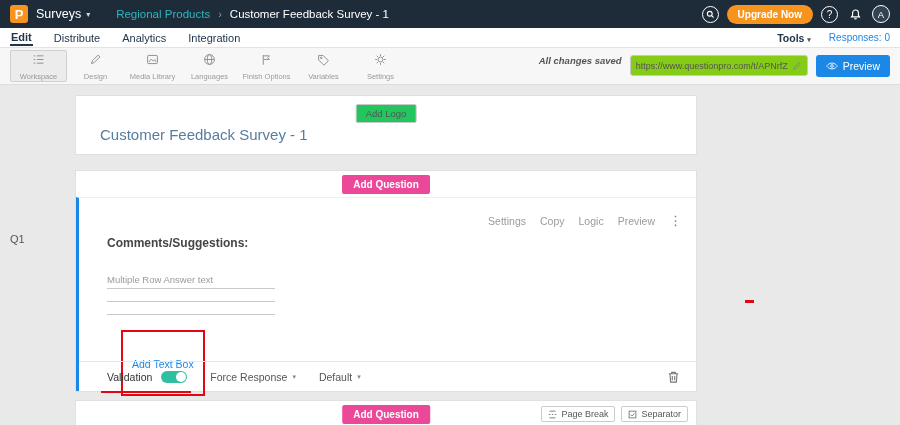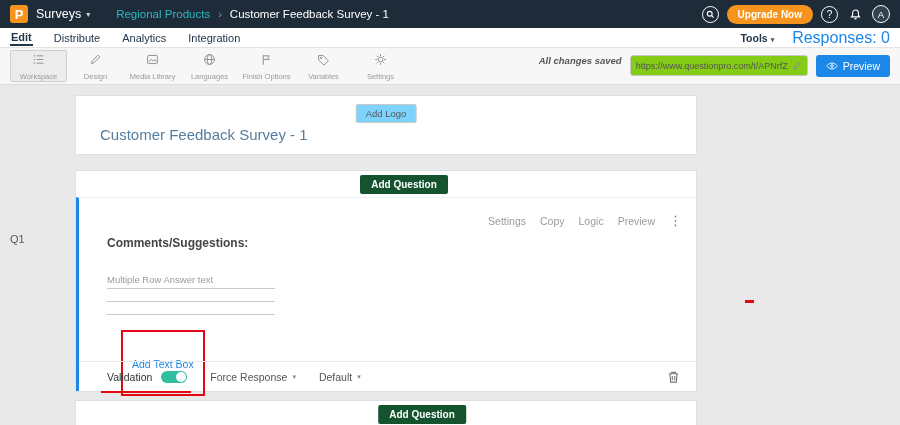--- a/index.html
+++ b/index.html
@@ -30,21 +30,21 @@
             color:#fff; font-size:9.5px; display:flex; align-items:center; justify-content:center; cursor:pointer; }
 
   
   .navrow { position:absolute; top:28px; left:0; right:0; height:20px; background:#fff;
             display:flex; align-items:center; padding:0 10px; border-bottom:1px solid #e3e3e3; }
   .tab { font-size:11px; color:#21364b; margin-right:20px; padding:2px 1px 1px; cursor:pointer; text-decoration:none; }
   .tab.active { font-weight:bold; border-bottom:2px solid #21364b; }
   .nav-right { margin-left:auto; display:flex; gap:18px; align-items:center; }
   .tools { font-size:10.5px; color:#21364b; font-weight:bold; cursor:pointer; }
   .tools .caret2 { font-size:7px; color:#555; }
-  .responses { font-size:16px; color:#1b87e6; cursor:pointer; }
+  .responses { font-size:10px; color:#1b87e6; cursor:pointer; }
 
   
   .toolbar { position:absolute; top:48px; left:0; right:0; height:37px; background:#f7f7f7;
              border-bottom:1px solid #dcdcdc; display:flex; align-items:center; padding:0 10px; }
   .titem { width:57px; height:32px; display:flex; flex-direction:column; align-items:center;
            justify-content:center; gap:2px; cursor:pointer; border:1px solid transparent; }
   .titem.selected { background:#ececec; border:1px solid #cfcfcf; border-radius:2px; }
   .tlabel { font-size:7.5px; color:#9a9a9a; white-space:nowrap; }
   .ticon svg { width:13px; height:13px; stroke:#8f8f8f; fill:none; stroke-width:1.2; }
   .toolbar-right { margin-left:auto; display:flex; gap:8px; }
@@ -58,27 +58,27 @@
                  padding:0 10px; font-size:10.5px; display:flex; align-items:center; gap:5px; cursor:pointer; }
   .preview-btn svg { width:12px; height:10px; stroke:#fff; fill:none; stroke-width:1.2; }
 
   
   .main { position:absolute; top:85px; left:0; right:0; bottom:0; background:#e9e9e9; }
   .qnum { position:absolute; left:10px; top:148px; font-size:11px; color:#555; }
 
   .card { position:absolute; left:75px; width:622px; background:#fff; border:1px solid #e0e0e0; }
   .card-header { top:10px; height:60px; }
   .add-logo { position:absolute; left:50%; transform:translateX(-50%); top:8px; font-size:9.5px; color:#555;
-              background:#7dd3fc; border:1px solid #c9c9c9; border-radius:2px; padding:3px 9px; cursor:pointer; }
+              background:#22c55e; border:1px solid #c9c9c9; border-radius:2px; padding:3px 9px; cursor:pointer; }
   .survey-title { position:absolute; left:24px; bottom:11px; font-size:15px; color:#567d9f; }
 
   .card-body { top:85px; height:222px; }
   .addq-row { height:26px; display:flex; justify-content:center; align-items:center; }
-  .addq { background:#14532d; color:#fff; border:none; border-radius:2px; font-size:10px;
-          padding:4px 11px; font-weight:bold; cursor:pointer;margin-left:36px; }
+  .addq { background:#ec4899; color:#fff; border:none; border-radius:2px; font-size:10px;
+          padding:4px 11px; font-weight:bold; cursor:pointer; }
   .question { position:absolute; top:26px; left:0; right:0; bottom:0;
               border-left:3px solid #1b87e6; border-top:1px solid #efefef; background:#fff; }
   .qmenu { position:absolute; top:15px; right:14px; display:flex; gap:14px; font-size:10.5px;
            color:#9b9b9b; align-items:center; }
   .qmenu span { cursor:pointer; }
   .kebab { font-size:13px; color:#777; cursor:pointer; }
   .qtext { position:absolute; top:38px; left:28px; font-size:12px; font-weight:bold; color:#454545; }
   .answer { position:absolute; top:76px; left:28px; width:168px; }
   .ph { font-size:9.5px; color:#9b9b9b; padding-bottom:3px; border-bottom:1px solid #c9c9c9; }
   .ansline { height:13px; border-bottom:1px solid #c9c9c9; cursor:text; }
@@ -284,18 +284,33 @@
             <svg viewBox="0 0 14 15">
                 <path d="M2 4h10M5 4V2.5h4V4M3.2 4l.7 9h6.2l.7-9M5.7 6.5v4.5M8.3 6.5v4.5"></path>
               </svg>
           </span>
         </div>
       </div>
     </section>
 
     <section class="card bottom-strip">
       <button class="addq">Add Question</button>
+      <div class="chips">
+        <span class="chip">
+          <svg viewBox="0 0 12 12">
+              <path d="M2 1.5h8M2 10.5h8M1 6h2M5 6h2M9 6h2"></path>
+            </svg>
+          <span>Page Break</span>
+        </span>
+        <span class="chip">
+          <svg viewBox="0 0 12 12">
+              <rect x="1.5" y="1.5" width="9" height="9"></rect>
+              <path d="M3.5 6l2 2 3-3.5"></path>
+            </svg>
+          <span>Separator</span>
+        </span>
+      </div>
     </section>
 
     <span class="red-dash"></span>
   </div>
 
 </div>
 
 </body></html>

